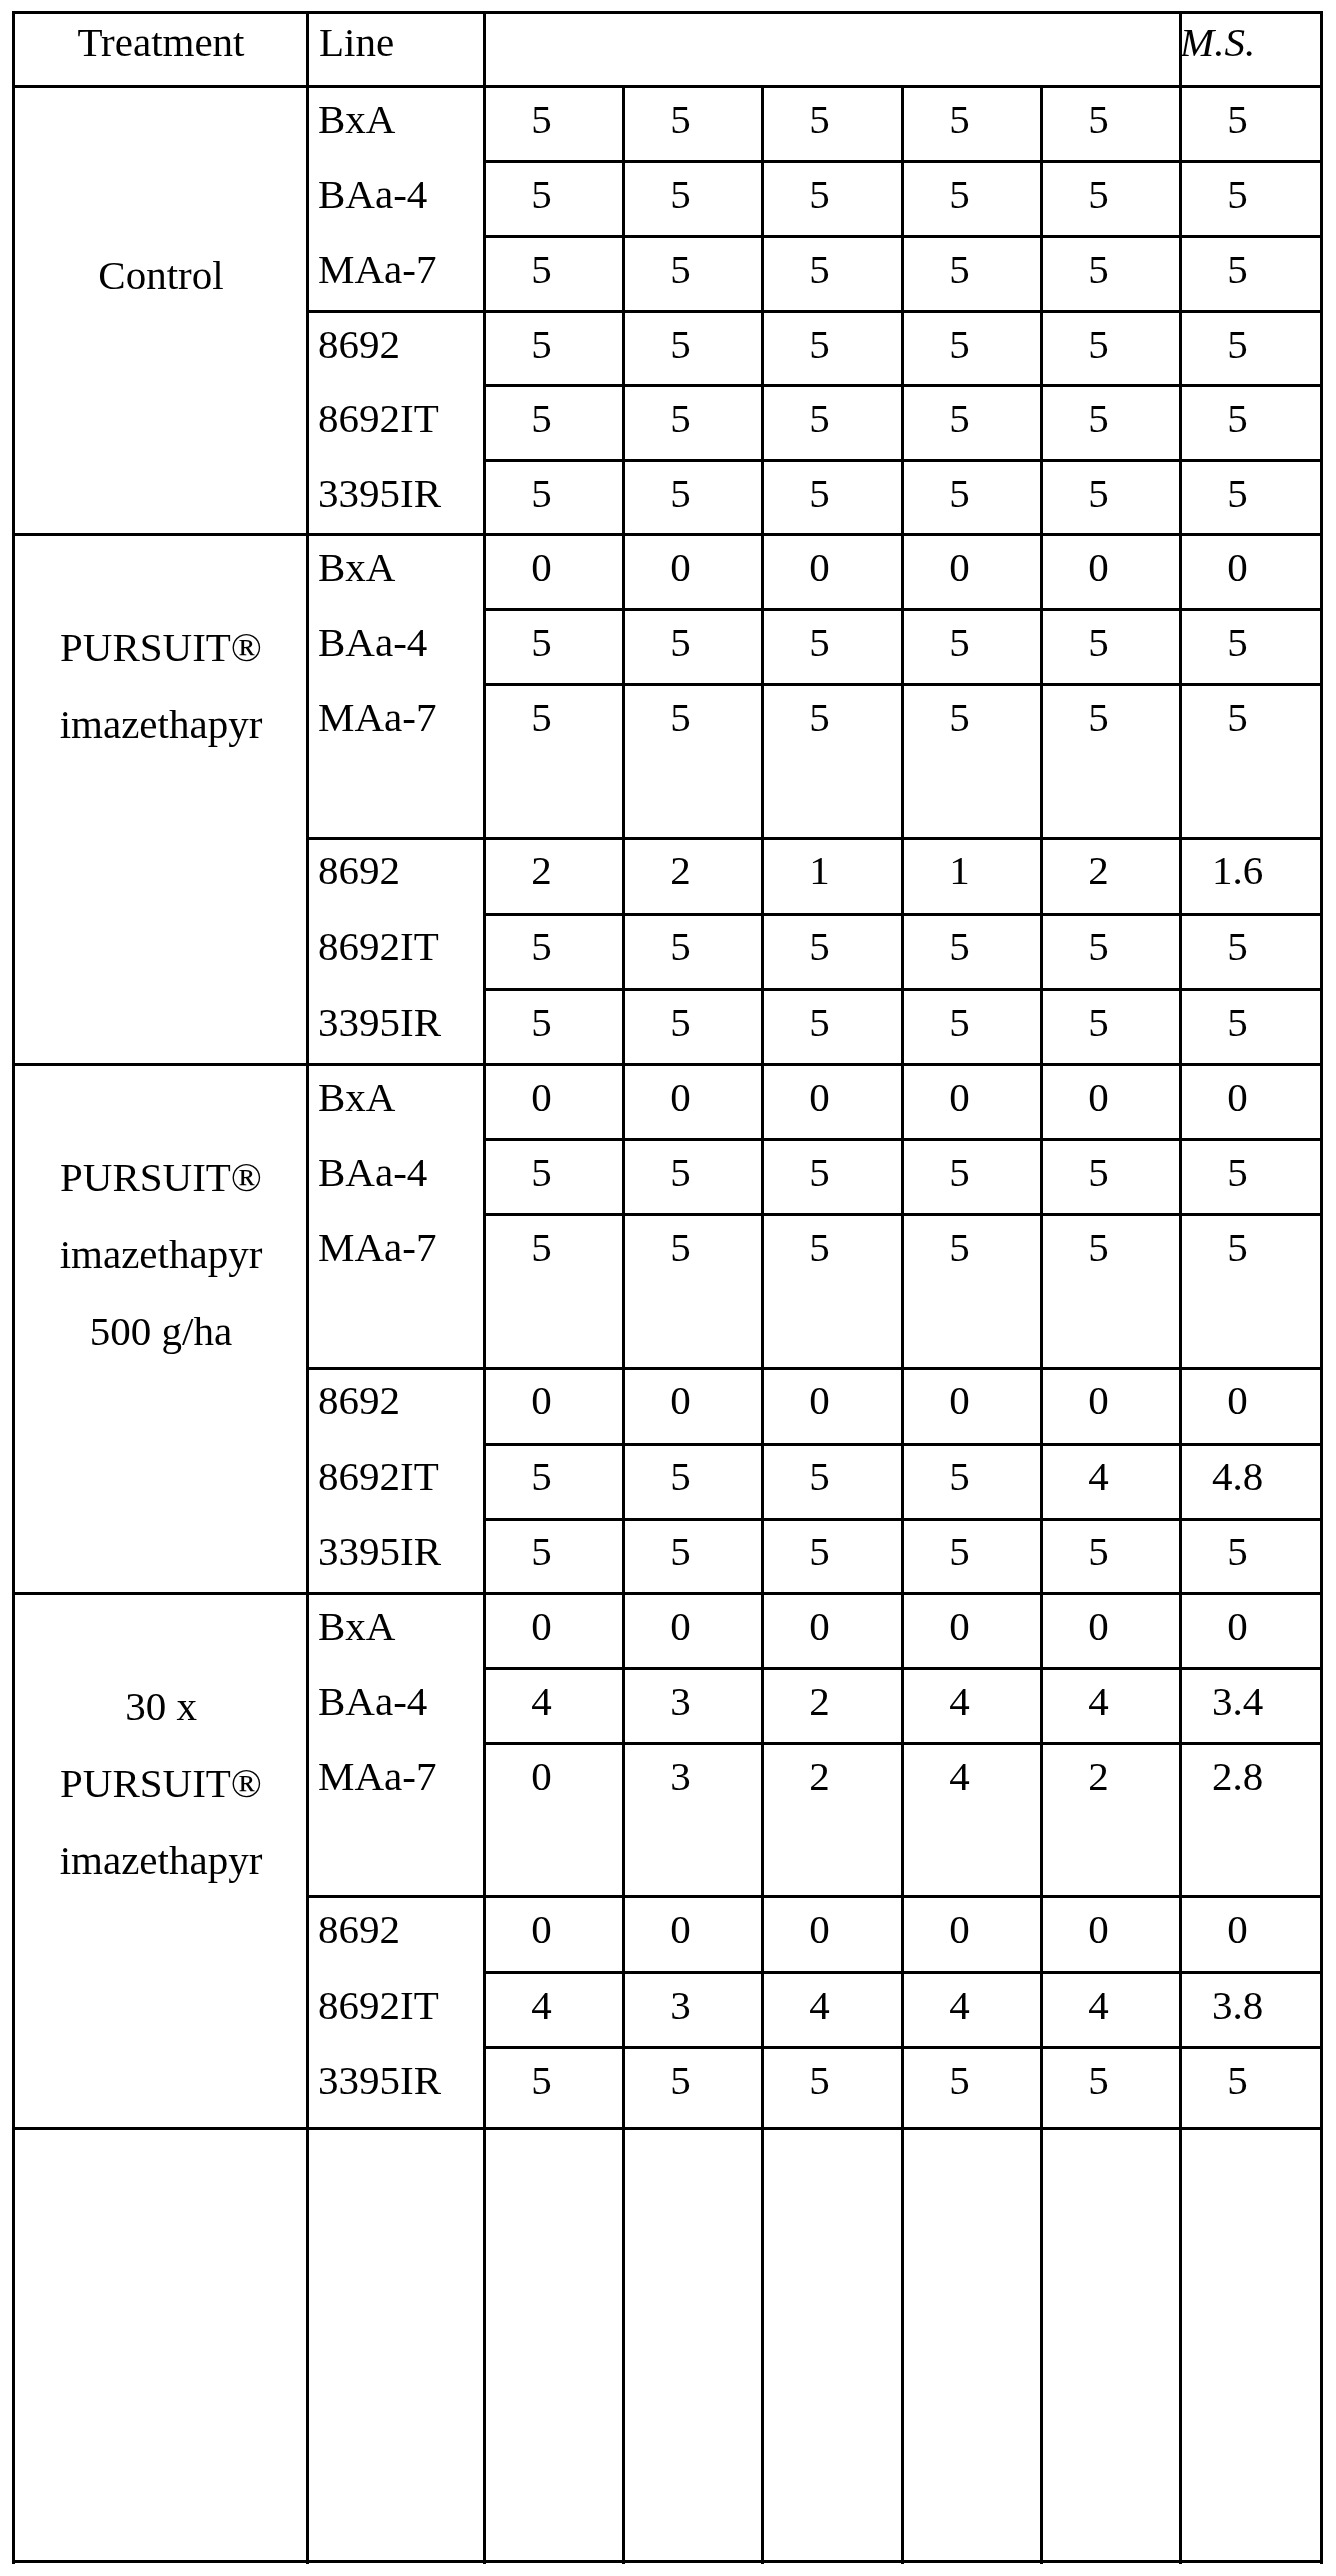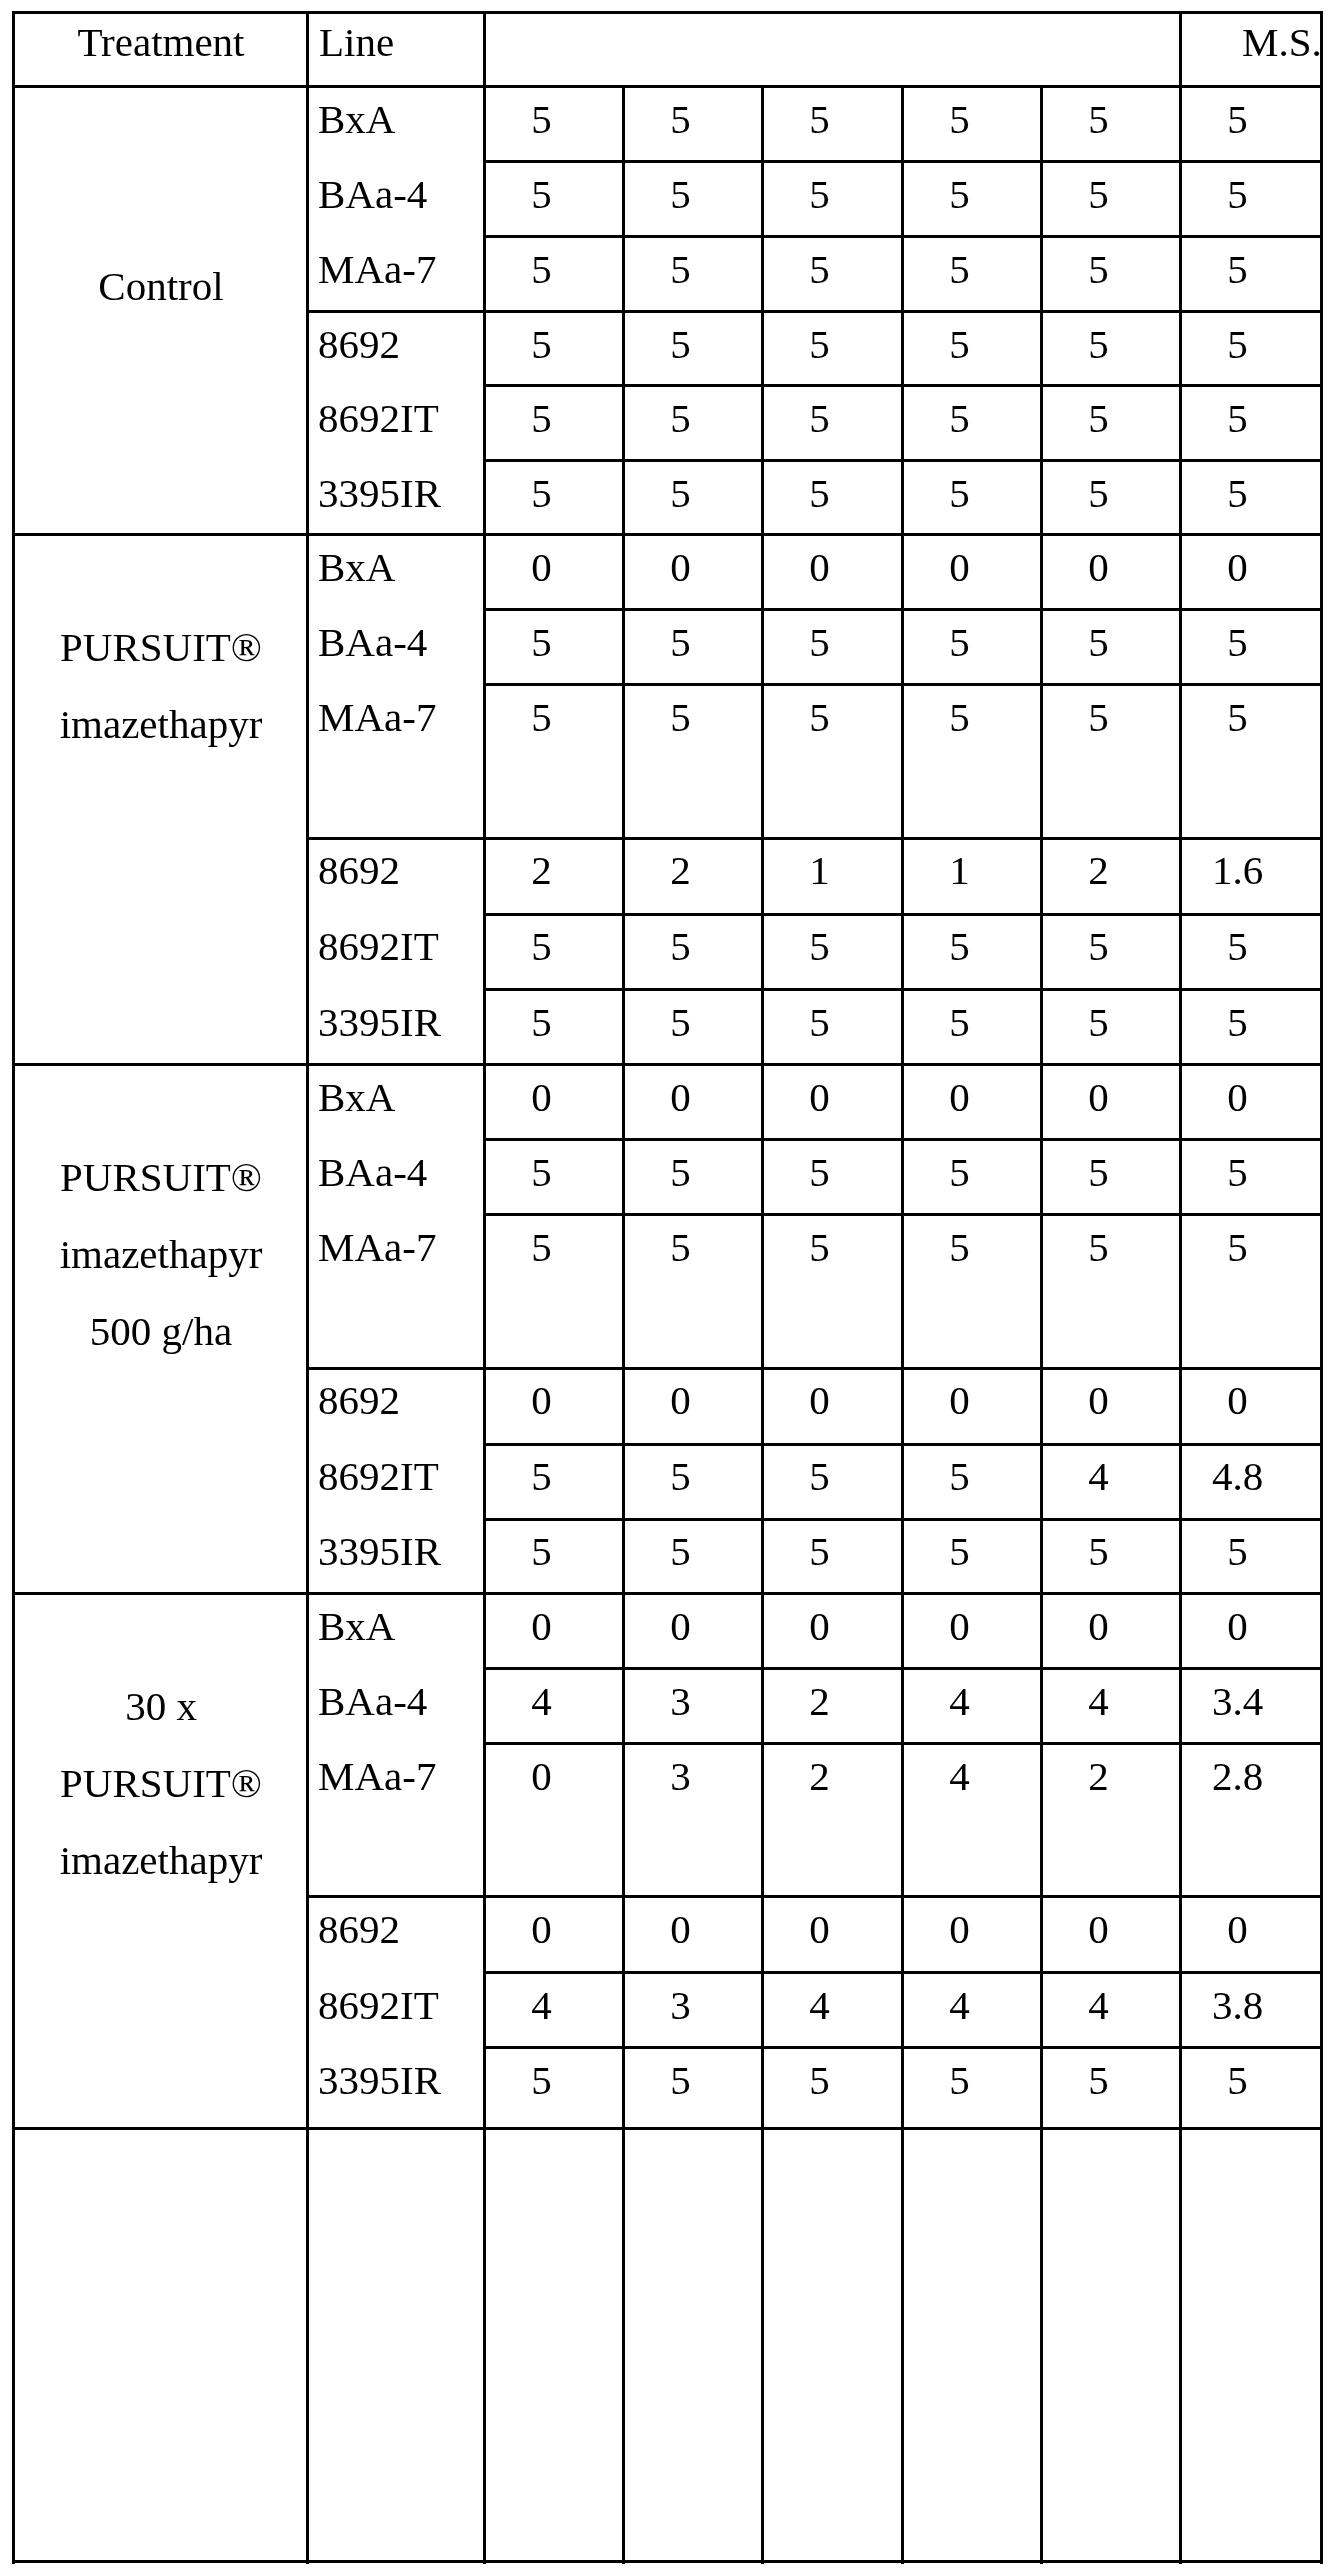--- a/index.html
+++ b/index.html
@@ -18,23 +18,23 @@
   .val { position: absolute; width: 139px; text-align: center; padding-right: 0; box-sizing: border-box;
          font-size: 41px; line-height: 46px; }
 </style>
 </head>
 <body>
 
 <div class="tbl">
 
   <div class="txt hdr c" style="left:14px;width:294px;">Treatment</div>
   <div class="txt hdr" style="left:319px;">Line</div>
-  <div class="txt hdr" style="left:1242px;">M.S.</div>
-
-  <div class="treat" style="top:248px;">
+  <div class="txt hdr" style="left:1180px;font-style:italic;">M.S.</div>
+
+  <div class="treat" style="top:237px;">
     <span>Control</span>
   </div>
   <div class="line-lbl" style="top:96px;">BxA</div>
   <div class="line-lbl" style="top:171px;">BAa-4</div>
   <div class="line-lbl" style="top:246px;">MAa-7</div>
   <div class="line-lbl" style="top:321px;">8692</div>
   <div class="line-lbl" style="top:395px;">8692IT</div>
   <div class="line-lbl" style="top:470px;">3395IR</div>
 
   <div class="val" style="top:96px;left:472px;">5</div>

